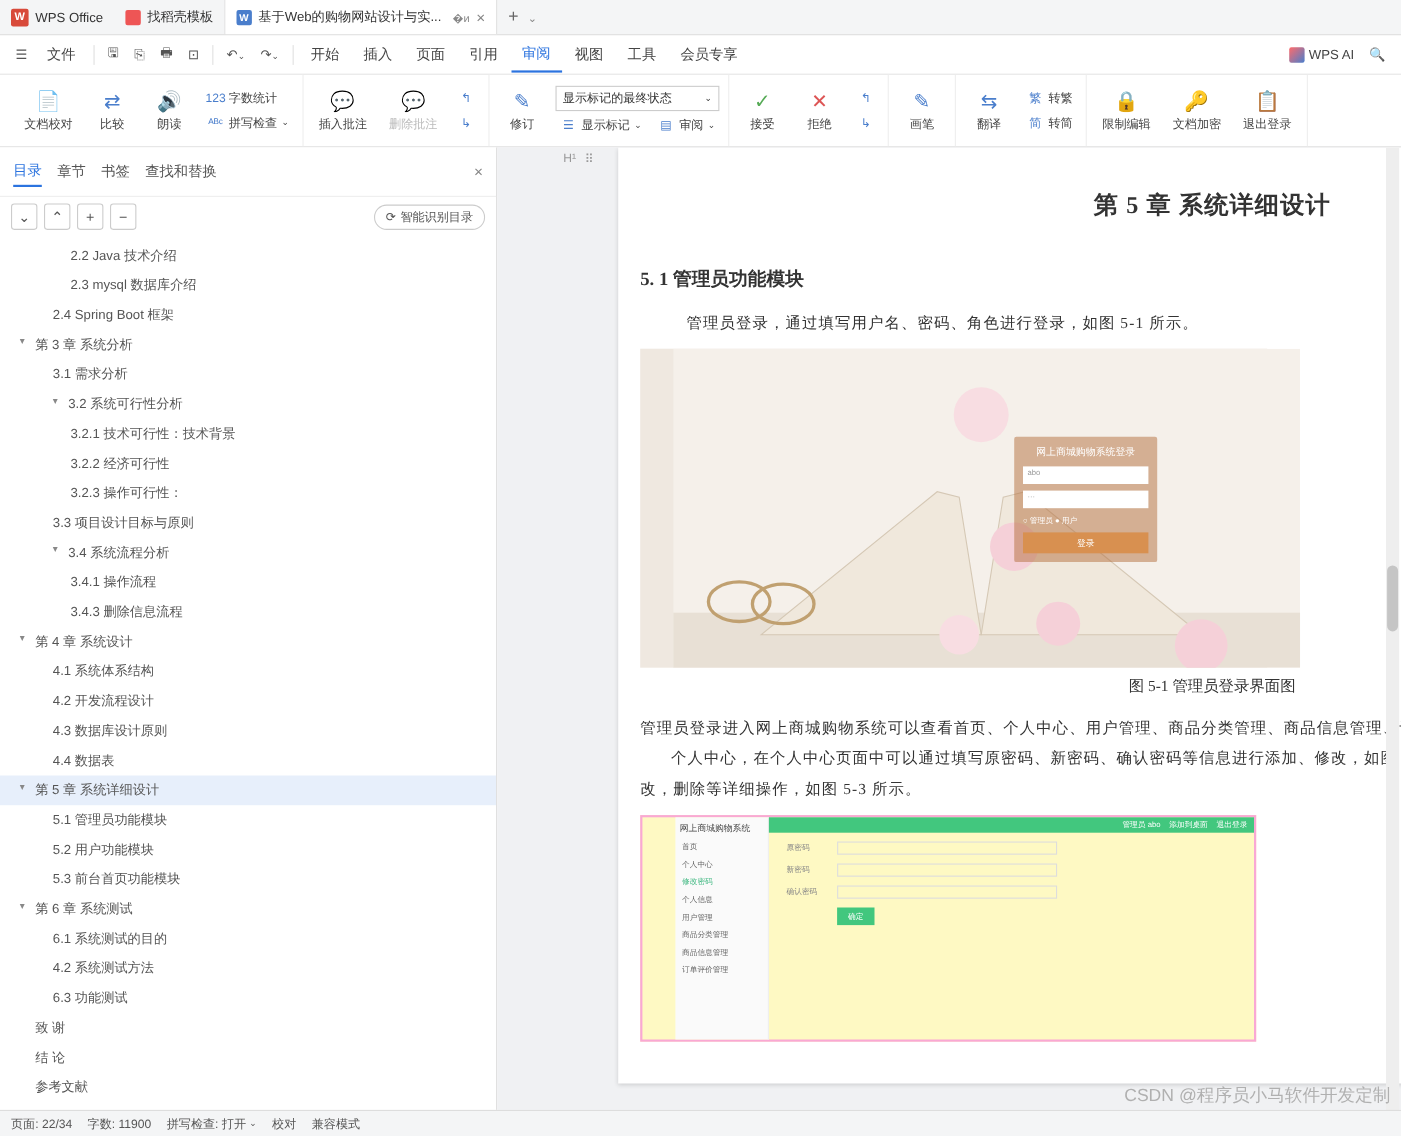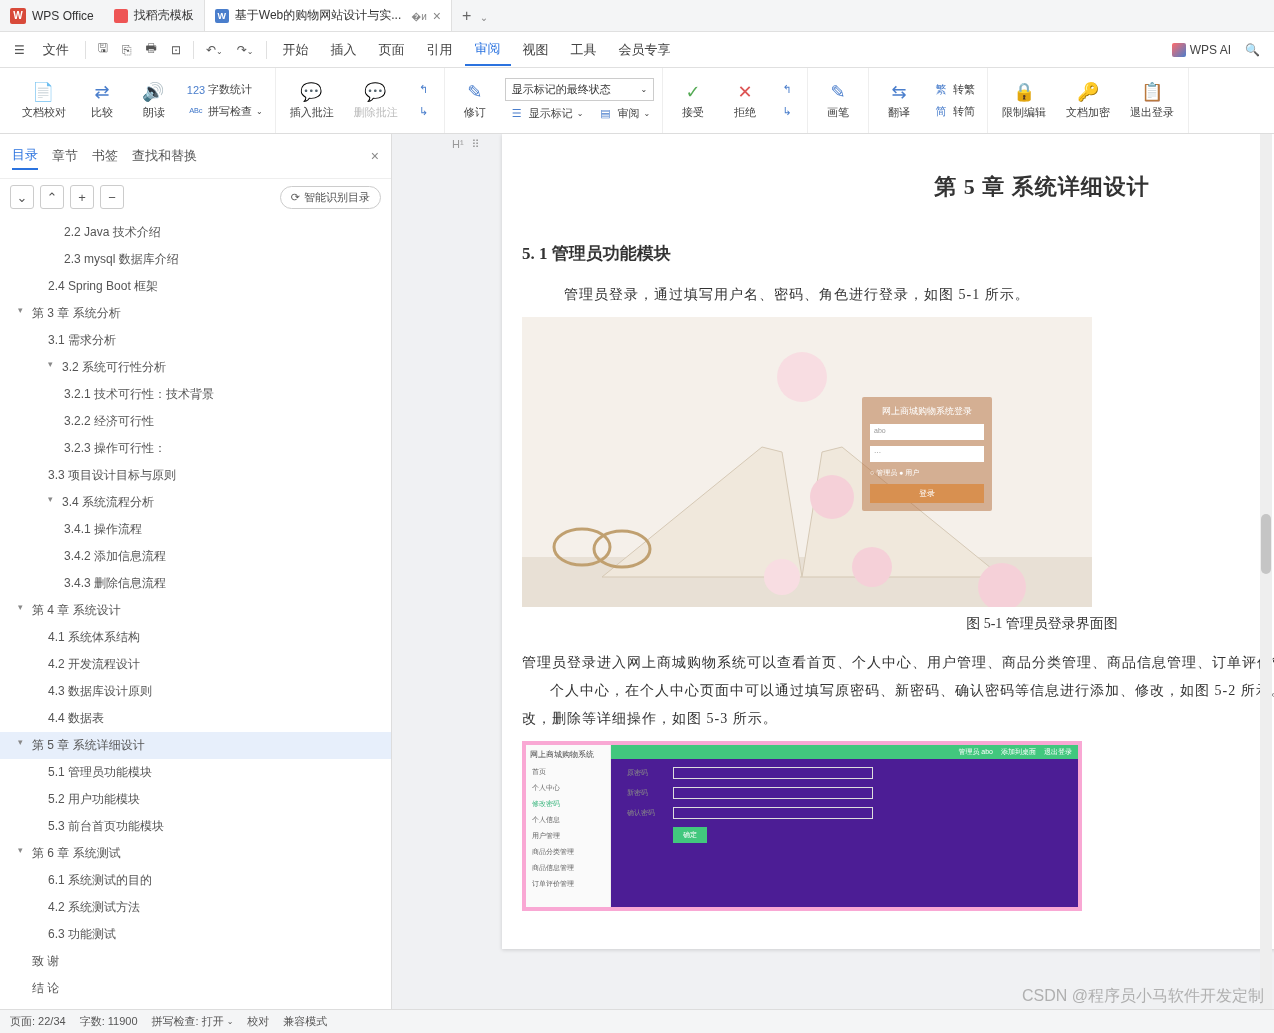--- a/index.html
+++ b/index.html
@@ -36,21 +36,21 @@
 .rbtn-big.disabled .lbl, .rbtn-big.disabled .ic { color:#bbb; }
 .rbtn-sm { display: flex; align-items: center; gap: 4px; padding: 2px 4px; cursor: pointer; font-size: 11px; color: #444; }
 .rbtn-sm .ic { width:16px;height:16px;display:flex;align-items:center;justify-content:center;color:#4a7ecc; }
 .rcol { display:flex;flex-direction:column;gap:2px;justify-content:center; }
 .dropdown-field { border: 1px solid #ccc; padding: 3px 6px; font-size: 11px; display: flex; align-items: center; gap: 4px; min-width:130px;}
 
 
 .body { display: flex; height: calc(100% - 32px - 36px - 66px - 24px); }
 
 
-.sidebar { width: 392px; border-right: 1px solid #ddd; display: flex; flex-direction: column; background:#fff;}
+.sidebar { width: 452px; border-right: 1px solid #ddd; display: flex; flex-direction: column; background:#fff;}
 .side-tabs { display: flex; align-items: center; gap: 14px; padding: 8px 12px; border-bottom: 1px solid #eee; }
 .side-tab { padding: 4px 0; cursor: pointer; color: #555; font-size: 13px; }
 .side-tab.active { color: #2b73df; border-bottom: 2px solid #2b73df; font-weight: 500; }
 .side-close { margin-left: auto; color: #888; cursor: pointer; font-size: 14px; }
 .side-tools { display: flex; align-items: center; gap: 6px; padding: 6px 10px; }
 .sq-btn { width: 24px; height: 24px; border: 1px solid #ccc; border-radius: 3px; display: flex; align-items: center; justify-content: center; cursor: pointer; color: #555; font-size:13px;}
 .smart-toc { margin-left: auto; border: 1px solid #ccc; border-radius: 12px; padding: 3px 10px; display: flex; align-items: center; gap: 4px; font-size: 11px; color: #555; cursor:pointer;}
 .toc-list { flex: 1; overflow-y: auto; padding: 4px 0; }
 .toc-item { padding: 5px 10px 5px 18px; cursor: pointer; color: #555; font-size: 12px; white-space: nowrap; overflow: hidden; display:flex; gap:4px;}
 .toc-item.selected { background: #e7effb; }
@@ -63,29 +63,29 @@
 .docarea { flex: 1; background: #f0f1f3; position: relative; overflow: hidden; }
 .docarea::-webkit-scrollbar{width:12px;}
 .doc-scroll { position:absolute; right:2px; top:0; bottom:0; width:12px; background:#eee; }
 .doc-scroll-thumb { position:absolute; left:1px; right:1px; top:380px; height:60px; background:#c5c5c5; border-radius:6px;}
 .ruler-tools { position:absolute; left:60px; top:4px; display:flex; gap:8px; color:#999; font-size:11px;}
 .page { position: absolute; left: 110px; top: 0; width: 1080px; background: #fff; box-shadow: 0 1px 4px rgba(0,0,0,0.15); padding: 30px 0 30px 0; }
 .page-inner { padding: 0 20px 0 20px; }
 .h1 { font-size: 22px; font-weight: bold; text-align: center; margin: 8px 0 40px; font-family: SimSun, serif; letter-spacing:1px;}
 .h2 { font-size: 17px; font-weight: bold; margin: 10px 0 16px; font-family: SimSun, serif; }
 .para { font-size: 14px; line-height: 2; text-indent: 2em; font-family: SimSun, serif; letter-spacing:1px;}
-.fig { margin: 8px auto; display:block; }
+.fig { margin: 8px auto; display:block;padding-left:30px; }
 .fig1 { width: 570px; height: 290px; background: #efe8e0; position:relative; margin-left:0;}
 .fig1-overlay { position:absolute; right:100px; top:80px; width:130px; background:rgba(180,110,60,0.5); padding:8px; border-radius:2px;}
 .fig1-title { color:#fff; font-size:9px; text-align:center; margin-bottom:6px;}
 .fig1-input { background:#fff; height:16px; margin-bottom:6px; font-size:7px; padding:3px 4px; color:#999;}
 .fig1-radio { font-size:7px; color:#fff; margin-bottom:6px;}
 .fig1-btn { background:#d89050; color:#fff; font-size:8px; text-align:center; padding:4px; }
 .caption { text-align: center; font-size: 14px; margin: 6px 0 16px; font-family: SimSun, serif; }
-.fig2 { width:560px; height:170px; border:4px solid #f9a8d4; margin-left:0; background:#4c1d95; display:flex; font-size:7px;}
+.fig2 { width:560px; height:206px; border:2px solid #f9a8d4; margin-left:0; background:#fef9c3; display:flex; font-size:7px;}
 .fig2-side { width:85px; background:#fafafa; border-right:1px solid #eee; padding:4px;}
 .fig2-side-title { color:#444; margin-bottom:4px; font-size:8px;}
 .fig2-side-item { padding:3px 2px; color:#666; }
 .fig2-side-item.act { color:#42b983;}
 .fig2-main { flex:1; }
 .fig2-topbar { height:14px; background:#42c77e; display:flex; justify-content:flex-end; align-items:center; padding:0 6px; gap:8px; color:#fff;}
 .fig2-form { padding:8px 16px;}
 .fig2-row { display:flex; align-items:center; margin-bottom:8px; gap:6px;}
 .fig2-label { width:40px; color:#888;}
 .fig2-field { flex:1; max-width:200px; height:12px; border:1px solid #ddd;}
@@ -327,23 +327,20 @@
         </div>
         <div class="toc-item l2">
           <span>3.3  项目设计目标与原则</span>
         </div>
         <div class="toc-item l2">
           <span class="toc-chevron">▾</span>
           <span>3.4 系统流程分析</span>
         </div>
         <div class="toc-item l3">
           <span>3.4.1 操作流程</span>
-        </div>
-        <div class="toc-item l3">
-          <span>3.4.2 添加信息流程</span>
         </div>
         <div class="toc-item l3">
           <span>3.4.3 删除信息流程</span>
         </div>
         <div class="toc-item l1">
           <span class="toc-chevron">▾</span>
           <span>第 4 章  系统设计</span>
         </div>
         <div class="toc-item l2">
           <span>4.1  系统体系结构</span>

